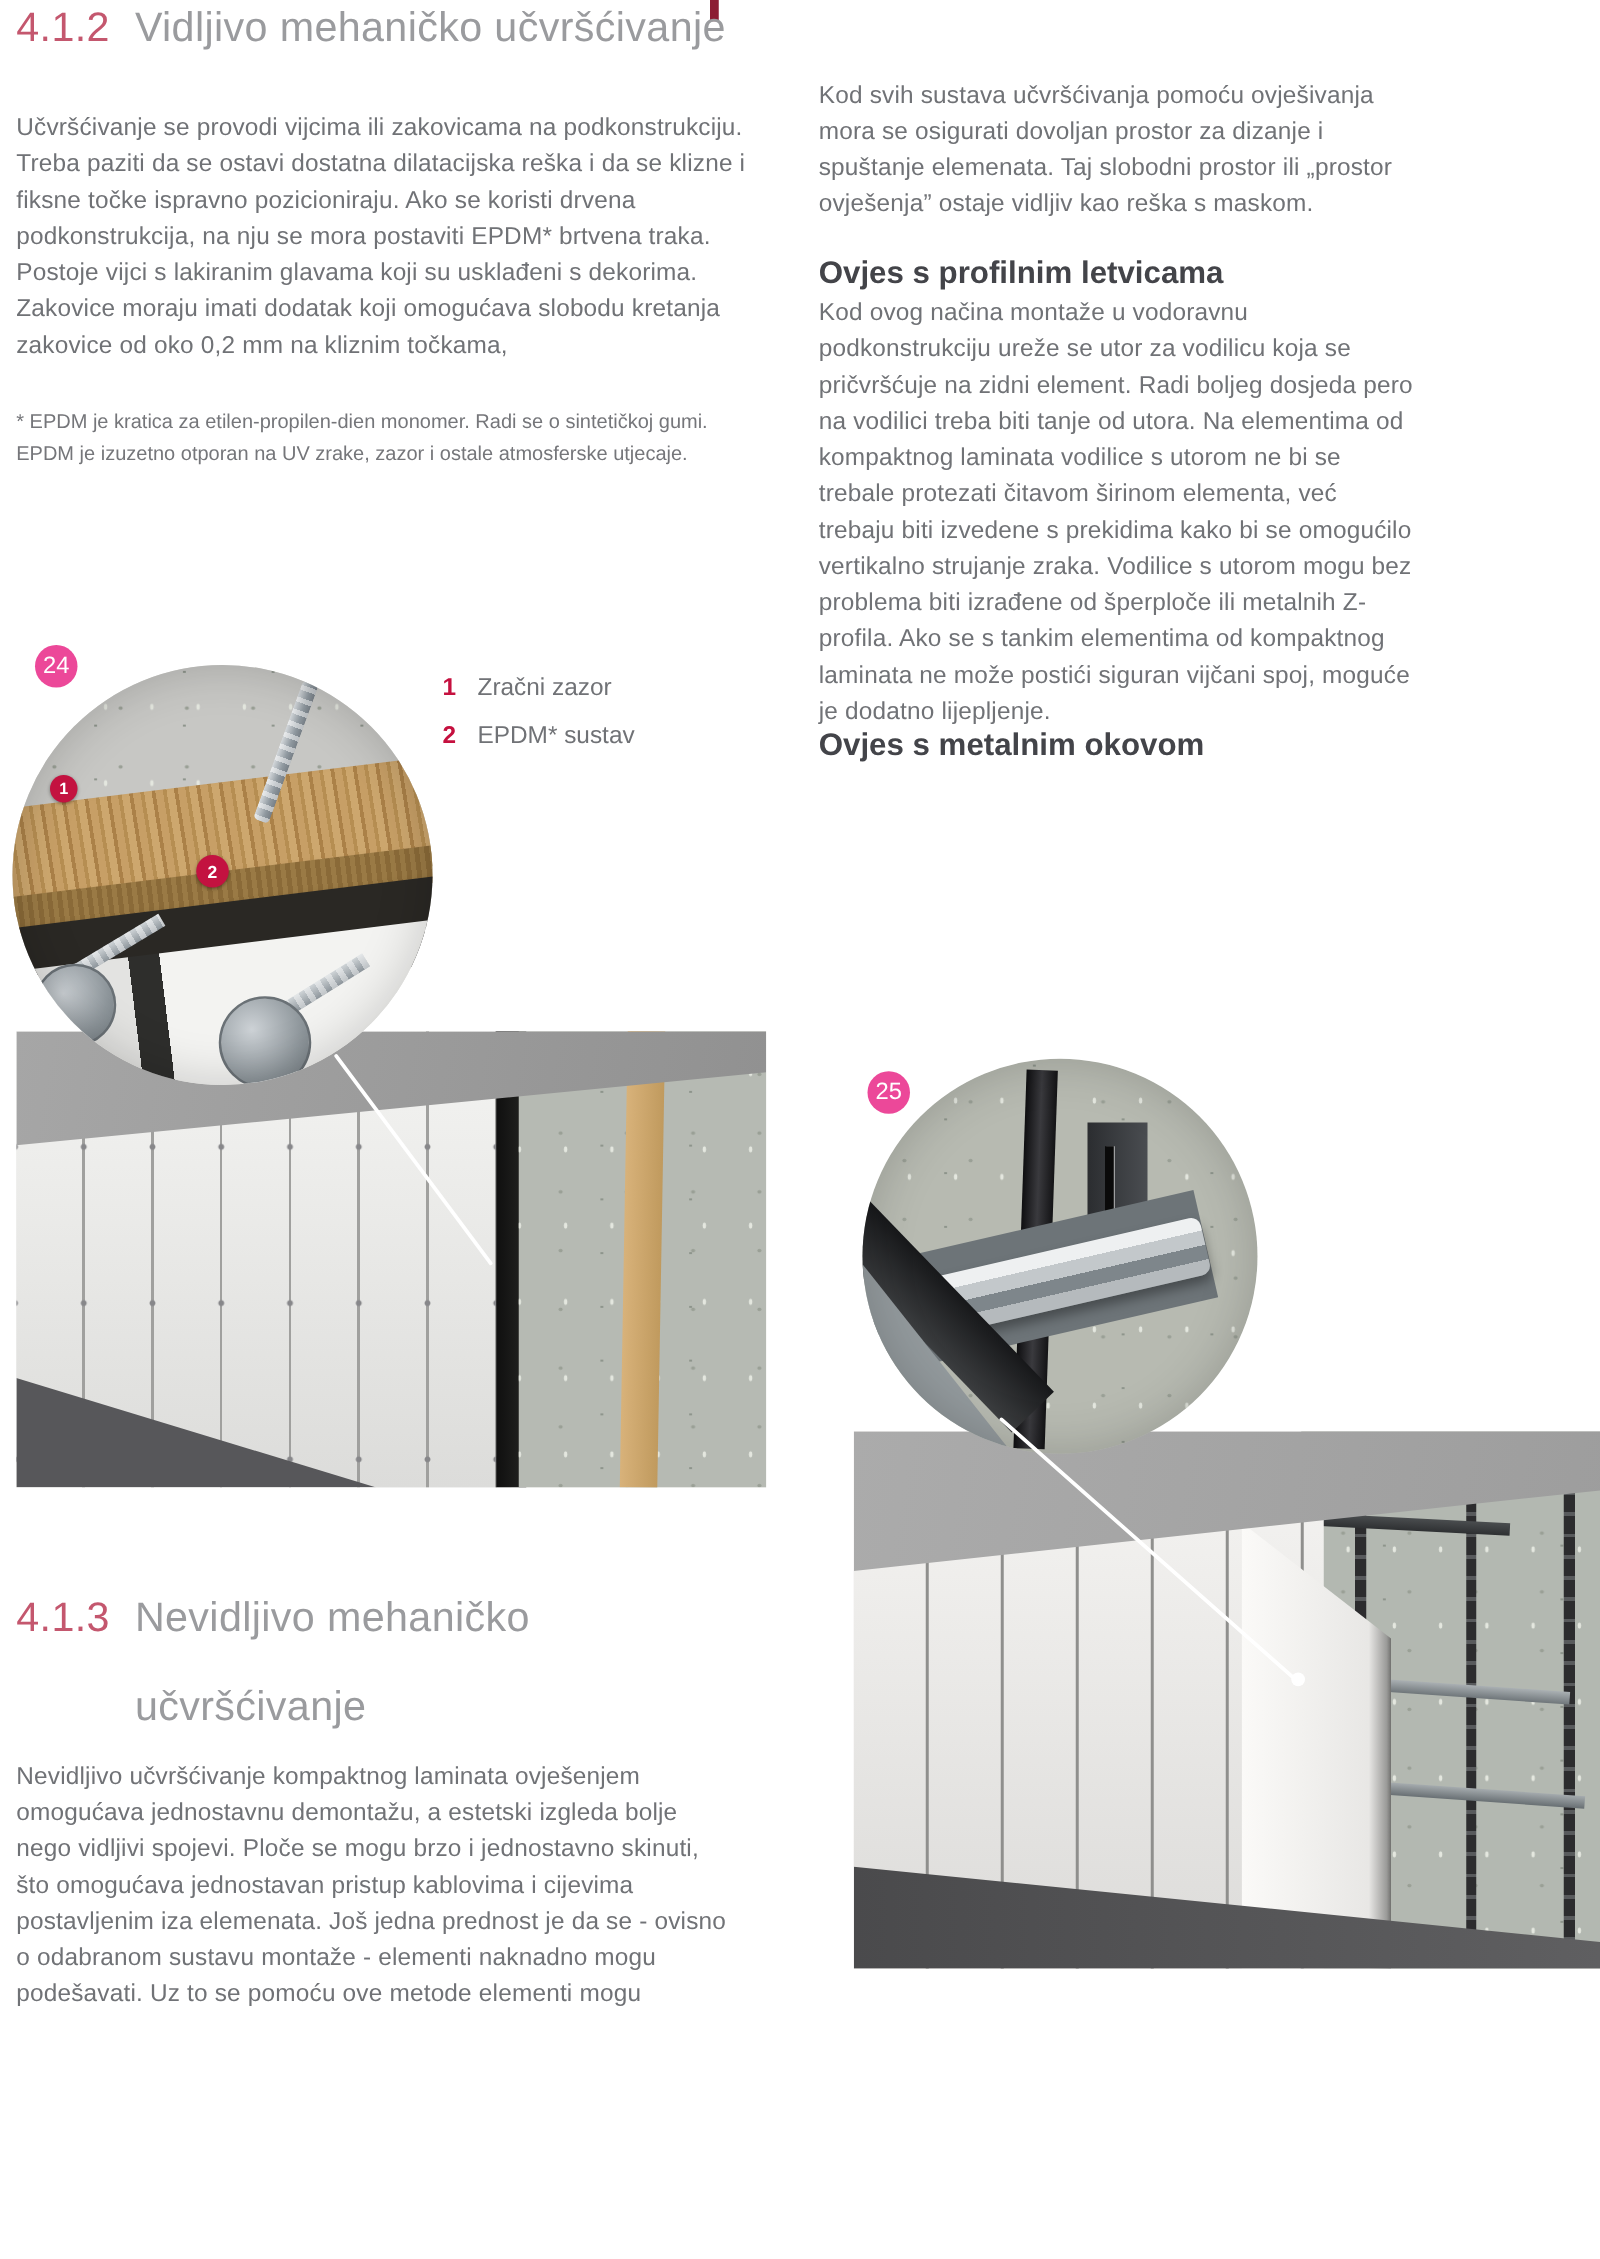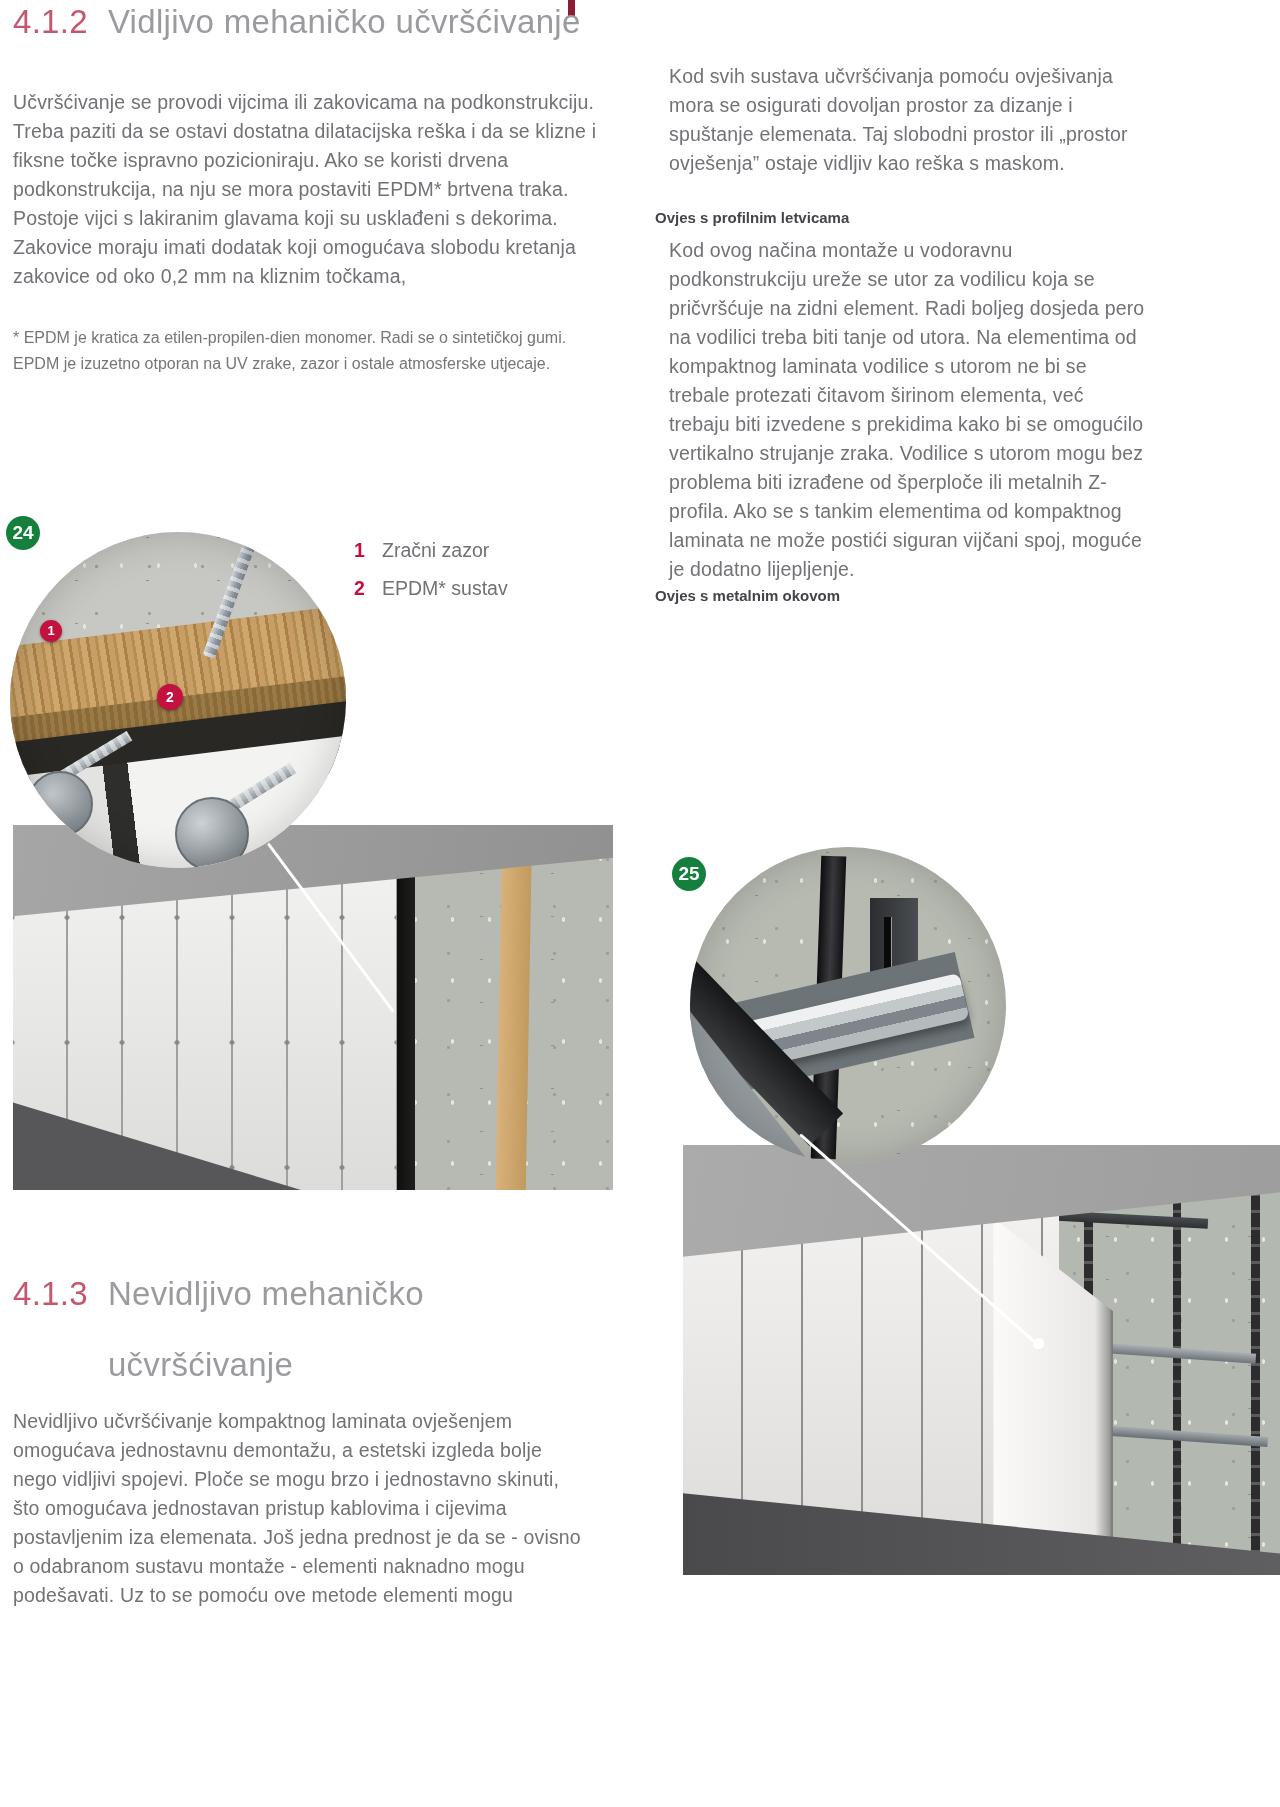--- a/index.html
+++ b/index.html
@@ -6,28 +6,28 @@
   .page{position:relative;width:1280px;height:1606px;background:#ffffff;overflow:hidden;
         font-family:"Liberation Sans",sans-serif;color:#707276;}
   
   .h1{position:absolute;font-size:33px;line-height:44px;font-weight:300;color:#9a9b9e;letter-spacing:.3px;}
   .h1 .num{color:#c4576e;margin-right:20px;}
   .h1 .ttl{color:#9a9b9e;}
   .h413{top:1258px;left:13px;line-height:71px;}
   .h413 .ttl{display:inline-block;width:390px;vertical-align:top;}
   .body{position:absolute;font-size:19.5px;line-height:29px;letter-spacing:.15px;color:#707276;margin:0;}
   .leftcol{left:13px;width:600px;}
-  .rightcol{left:655px;width:477px;margin-left:14px;}
-  .sub{position:absolute;left:655px;font-size:15px;line-height:26px;font-weight:bold;color:#434449;margin:0;}
+  .rightcol{left:655px;width:477px;}
+  .sub{position:absolute;left:655px;font-size:25px;line-height:26px;font-weight:bold;color:#434449;margin:0;}
   .footnote{position:absolute;left:13px;top:325px;width:585px;font-size:16px;line-height:26px;color:#75767a;margin:0;}
   .pagenum{position:absolute;left:13px;top:1762px;font-size:24px;color:#68696c;}
   .cropmark{position:absolute;left:568px;top:0;width:7px;height:17px;background:#8c1d33;}
   
-  .badge{position:absolute;width:34px;height:34px;border-radius:50%;background:#15803d;color:#fff;
-         font-weight:bold;font-size:19px;line-height:34px;text-align:center;z-index:6;}
+  .badge{position:absolute;width:34px;height:34px;border-radius:50%;background:#ec4899;color:#fff;
+         font-weight:normal;font-size:19px;line-height:34px;text-align:center;z-index:6;margin-left:22px;}
   .inline-badge{display:inline-block;width:26px;height:26px;border-radius:50%;background:#c31240;color:#fff;
          font-weight:bold;font-size:15px;line-height:26px;text-align:center;vertical-align:-6px;}
   .marker{position:absolute;border-radius:50%;background:#c31240;color:#fff;font-weight:bold;
           text-align:center;z-index:6;box-shadow:0 1px 3px rgba(0,0,0,.4);}
   .legend{position:absolute;left:354px;top:539px;z-index:5;}
   .legend .row{margin-bottom:16px;font-size:19.5px;line-height:22px;}
   .legend .lnum{display:inline-block;width:28px;color:#c5103f;font-weight:bold;}
   .legend .llab{color:#707276;}
   
   .photo{position:absolute;overflow:hidden;}

